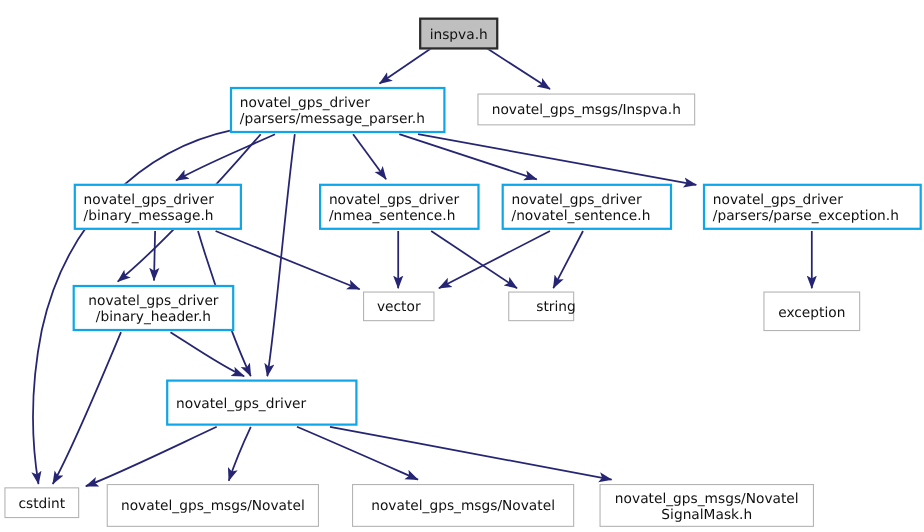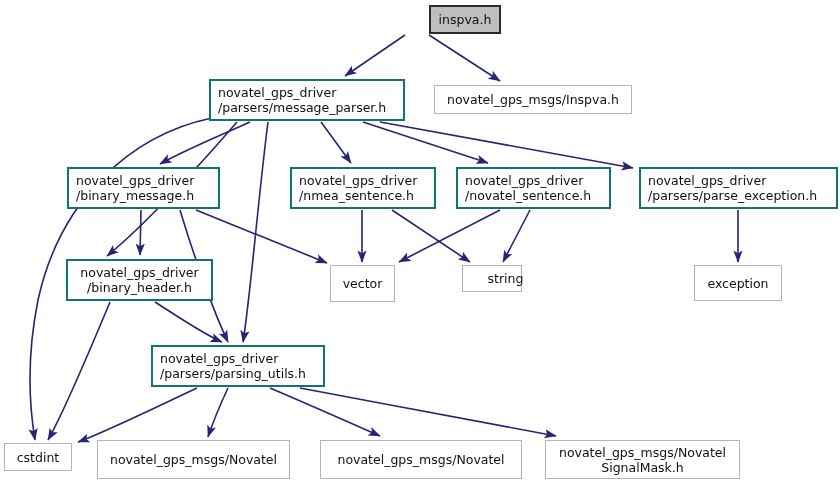--- a/index.html
+++ b/index.html
@@ -32,21 +32,21 @@
     justify-content: center;
     background: #ffffff;
     border: 1px solid #b4b4b4;
     font-size: 12.5px;
     line-height: 15px;
     color: #101010;
     white-space: nowrap;
     text-align: center;
   }
   .node.strong {
-    border: 2px solid #0f766e;
+    border: 2px solid #0ea5e9;
   }
   .node.root {
     border: 2px solid #2b2b2b;
     background: #bfbfbf;
   }
   .node .line {
     display: block;
   }
   .node.leftalign {
     align-items: flex-start;
@@ -91,21 +91,21 @@
         <path d="M 530,210 L 503,262" fill="none" stroke="#252573" stroke-width="1.6" marker-end="url(#arrowhead)"></path>
         <path d="M 738,210 L 738,262" fill="none" stroke="#252573" stroke-width="1.6" marker-end="url(#arrowhead)"></path>
         <path d="M 197,388 C 150,410 105,432 78,442" fill="none" stroke="#252573" stroke-width="1.6" marker-end="url(#arrowhead)"></path>
         <path d="M 228,388 C 220,405 212,425 208,437" fill="none" stroke="#252573" stroke-width="1.6" marker-end="url(#arrowhead)"></path>
         <path d="M 270,388 C 310,405 355,425 380,436" fill="none" stroke="#252573" stroke-width="1.6" marker-end="url(#arrowhead)"></path>
         <path d="M 300,388 C 390,405 500,425 556,436" fill="none" stroke="#252573" stroke-width="1.6" marker-end="url(#arrowhead)"></path>
       </g>
   </svg>
 
   <div id="nodes">
-      <div class="node root" style="left: 381px; top: 5px; width: 72px; height: 29px; margin-left: 48px;">
+      <div class="node root" style="left: 381px; top: 16px; width: 72px; height: 29px;">
         <div class="node-inner">
           <span class="line">inspva.h</span>
         </div>
       </div>
       <div class="node strong leftalign" style="left: 209px; top: 79px; width: 196px; height: 42px;">
         <div class="node-inner">
           <span class="line">novatel_gps_driver</span>
           <span class="line">/parsers/message_parser.h</span>
         </div>
       </div>
@@ -137,39 +137,38 @@
           <span class="line">novatel_gps_driver</span>
           <span class="line">/parsers/parse_exception.h</span>
         </div>
       </div>
       <div class="node strong" style="left: 66px; top: 259px; width: 147px; height: 42px;">
         <div class="node-inner">
           <span class="line">novatel_gps_driver</span>
           <span class="line">/binary_header.h</span>
         </div>
       </div>
-      <div class="node weak" style="left: 330px; top: 265px; width: 65px; height: 37px;">
+      <div class="node weak" style="left: 330px; top: 265px; width: 65px; height: 27px;">
         <div class="node-inner">
           <span class="line">vector</span>
         </div>
       </div>
       <div class="node weak" style="left: 462px; top: 265px; width: 60px; height: 27px; padding-left: 27px;">
         <div class="node-inner">
           <span class="line">string</span>
         </div>
       </div>
       <div class="node weak" style="left: 694px; top: 265px; width: 88px; height: 36px;">
         <div class="node-inner">
           <span class="line">exception</span>
         </div>
       </div>
       <div class="node strong leftalign" style="left: 151px; top: 345px; width: 174px; height: 42px;">
         <div class="node-inner">
           <span class="line">novatel_gps_driver</span>
-          <span class="line">/parsers/parsing_utils.h</span>
         </div>
       </div>
       <div class="node weak" style="left: 4px; top: 443px; width: 68px; height: 28px;">
         <div class="node-inner">
           <span class="line">cstdint</span>
         </div>
       </div>
       <div class="node weak" style="left: 97px; top: 440px; width: 193px; height: 39px;">
         <div class="node-inner">
           <span class="line">novatel_gps_msgs/Novatel</span>

